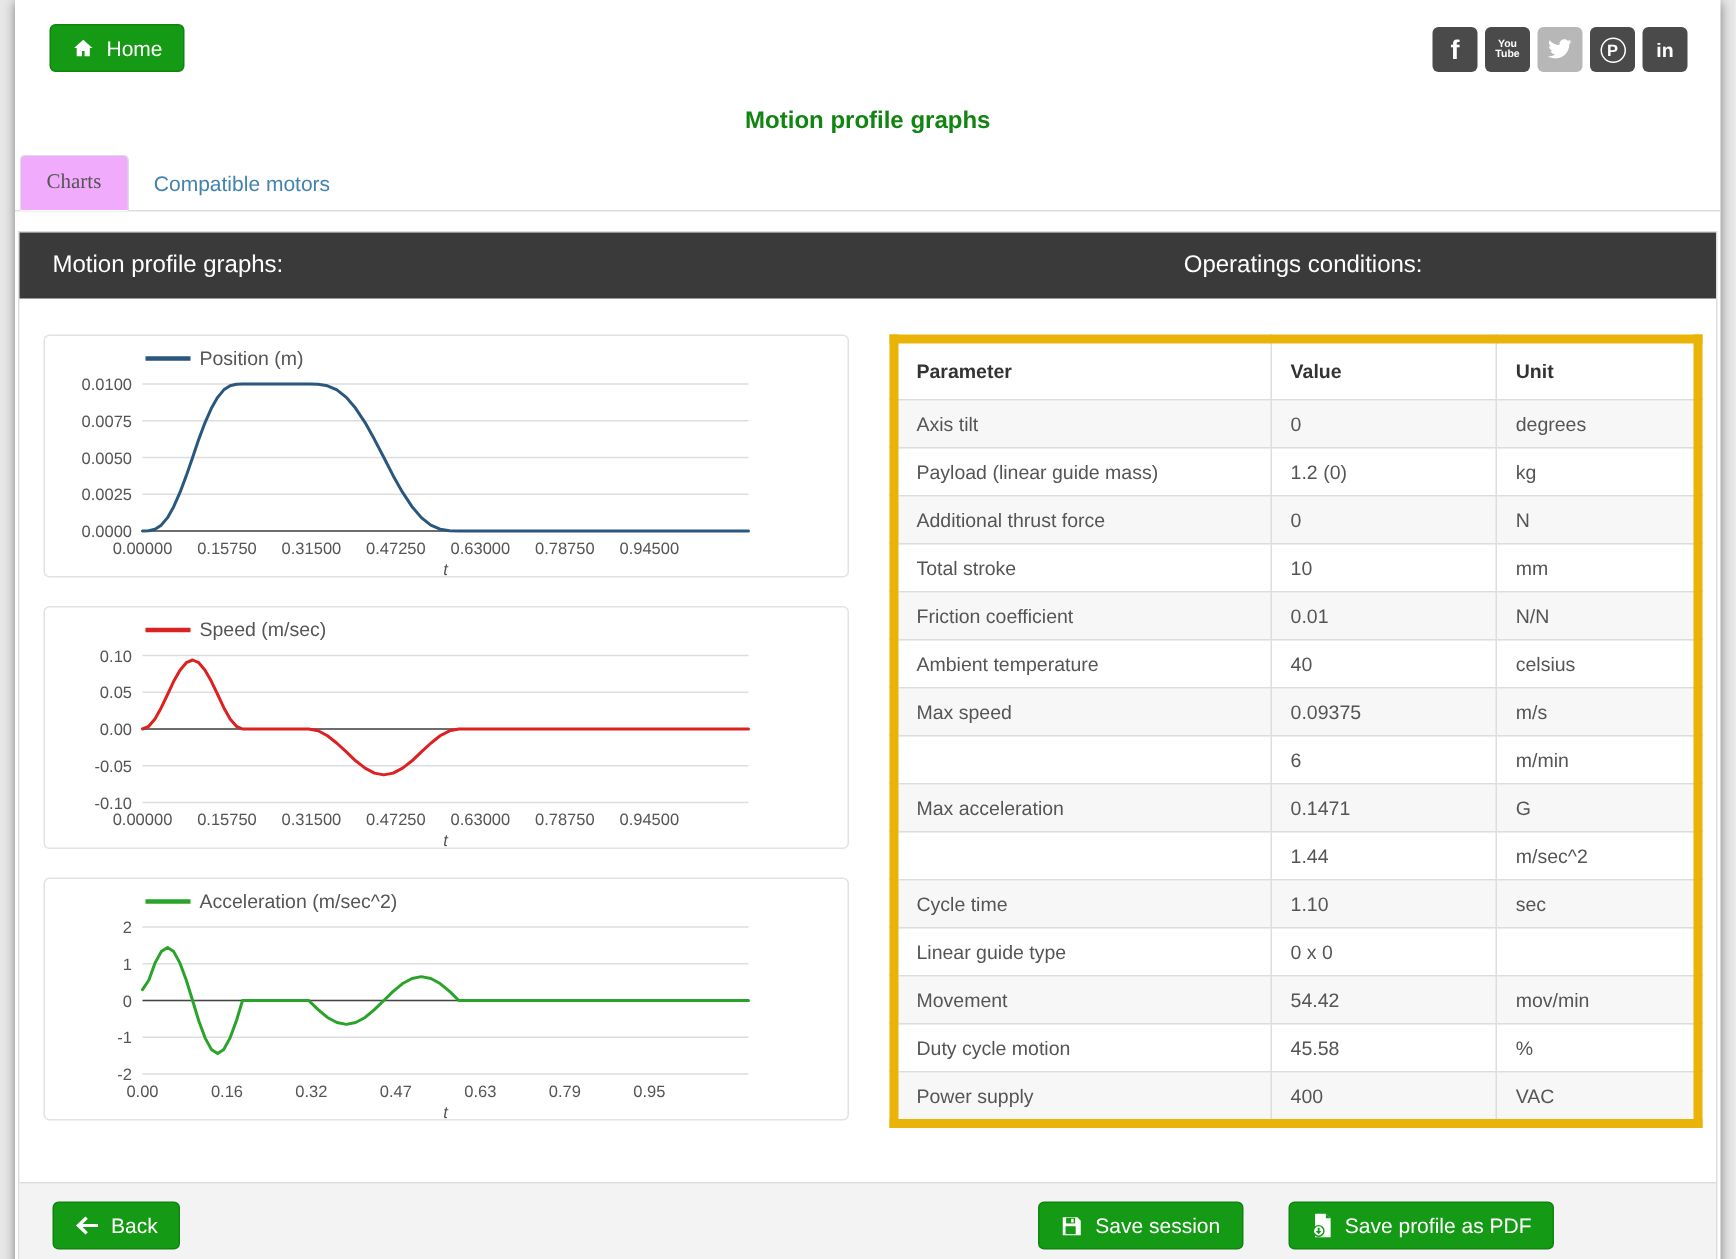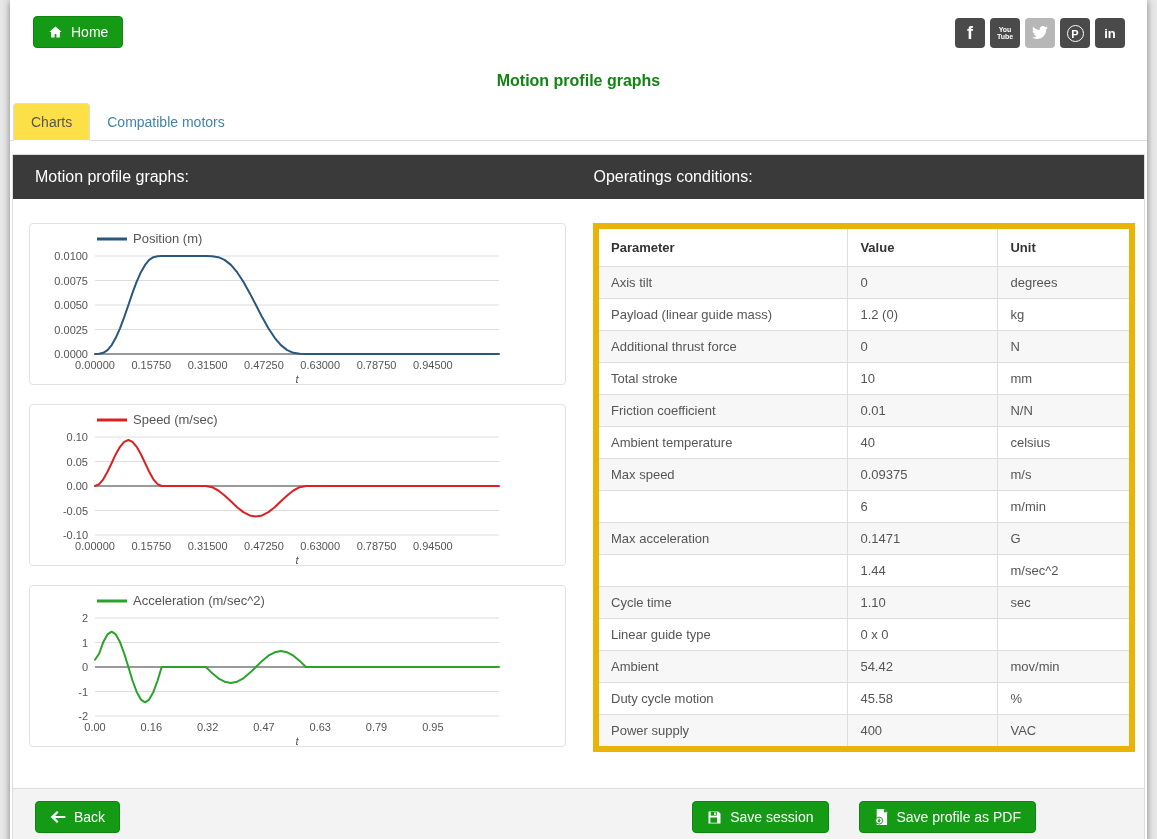--- a/index.html
+++ b/index.html
@@ -23,28 +23,28 @@
   .fb-glyph { font-size:18px; font-weight:bold; }
   .yt-glyph { font-size:7px; font-weight:bold; width:20px; text-align:center; line-height:7px; }
   .pin-glyph { width:17px; height:17px; border:1.5px solid #fff; border-radius:50%; font-size:11px; font-weight:bold; text-align:center; line-height:16px; }
   .in-glyph { font-size:13px; font-weight:bold; }
 
   .page-title { text-align:center; color:#128412; font-size:16px; font-weight:bold; margin-top:8px; }
 
   
   .tabs { display:flex; align-items:flex-end; border-bottom:1px solid #ddd; margin-top:13px; padding-left:3px; }
   .tab { font-size:14px; padding:10px 17px; cursor:pointer; }
-  .tab.active { background:#fde047; color:#555; border:1px solid #ddd; border-bottom:1px solid #fff; border-radius:4px 4px 0 0; margin-bottom:-1px; }
+  .tab.active { background:#f0abfc; color:#555; border:1px solid #ddd; border-bottom:1px solid #fff; border-radius:4px 4px 0 0; margin-bottom:-1px;font-family:Liberation Serif, serif; }
   .tab.link { color:#4383ad; }
 
   
   .panel { margin:13px 2px 0 2px; border:1px solid #ddd; border-radius:0 0 3px 3px; }
   .panel-heading { background:#3a3a3a; color:#fff; height:44px; display:flex; align-items:center; font-size:16px; }
   .ph-left { width:50%; padding-left:22px; }
-  .ph-right { flex:1; padding-left:15px; }
+  .ph-right { flex:1; padding-left:15px;text-align:center; }
   .panel-body { display:flex; padding:24px 9px 22px 16px; }
   .charts-col { width:537px; flex:0 0 537px; }
   .chart-card { border:1px solid #e2e2e2; border-radius:4px; background:#fff; margin-bottom:19px; }
   .chart-card svg { display:block; }
   .table-col { flex:1; margin-left:27px; }
 
   table.cond { width:100%; border-collapse:collapse; border:6px solid #eab308; font-size:13px; color:#555; }
   table.cond th { text-align:left; color:#333; font-weight:bold; padding:11px 12px; border:1px solid #ddd; background:#fff; }
   table.cond td { padding:8px 12px; border:1px solid #ddd; height:14px; }
   table.cond tbody tr:nth-child(odd) { background:#f7f7f7; }
@@ -252,21 +252,21 @@
                 <td>Cycle time</td>
                 <td>1.10</td>
                 <td>sec</td>
               </tr>
               <tr>
                 <td>Linear guide type</td>
                 <td>0 x 0</td>
                 <td></td>
               </tr>
               <tr>
-                <td>Ambient</td>
+                <td>Movement</td>
                 <td>54.42</td>
                 <td>mov/min</td>
               </tr>
               <tr>
                 <td>Duty cycle motion</td>
                 <td>45.58</td>
                 <td>%</td>
               </tr>
               <tr>
                 <td>Power supply</td>

